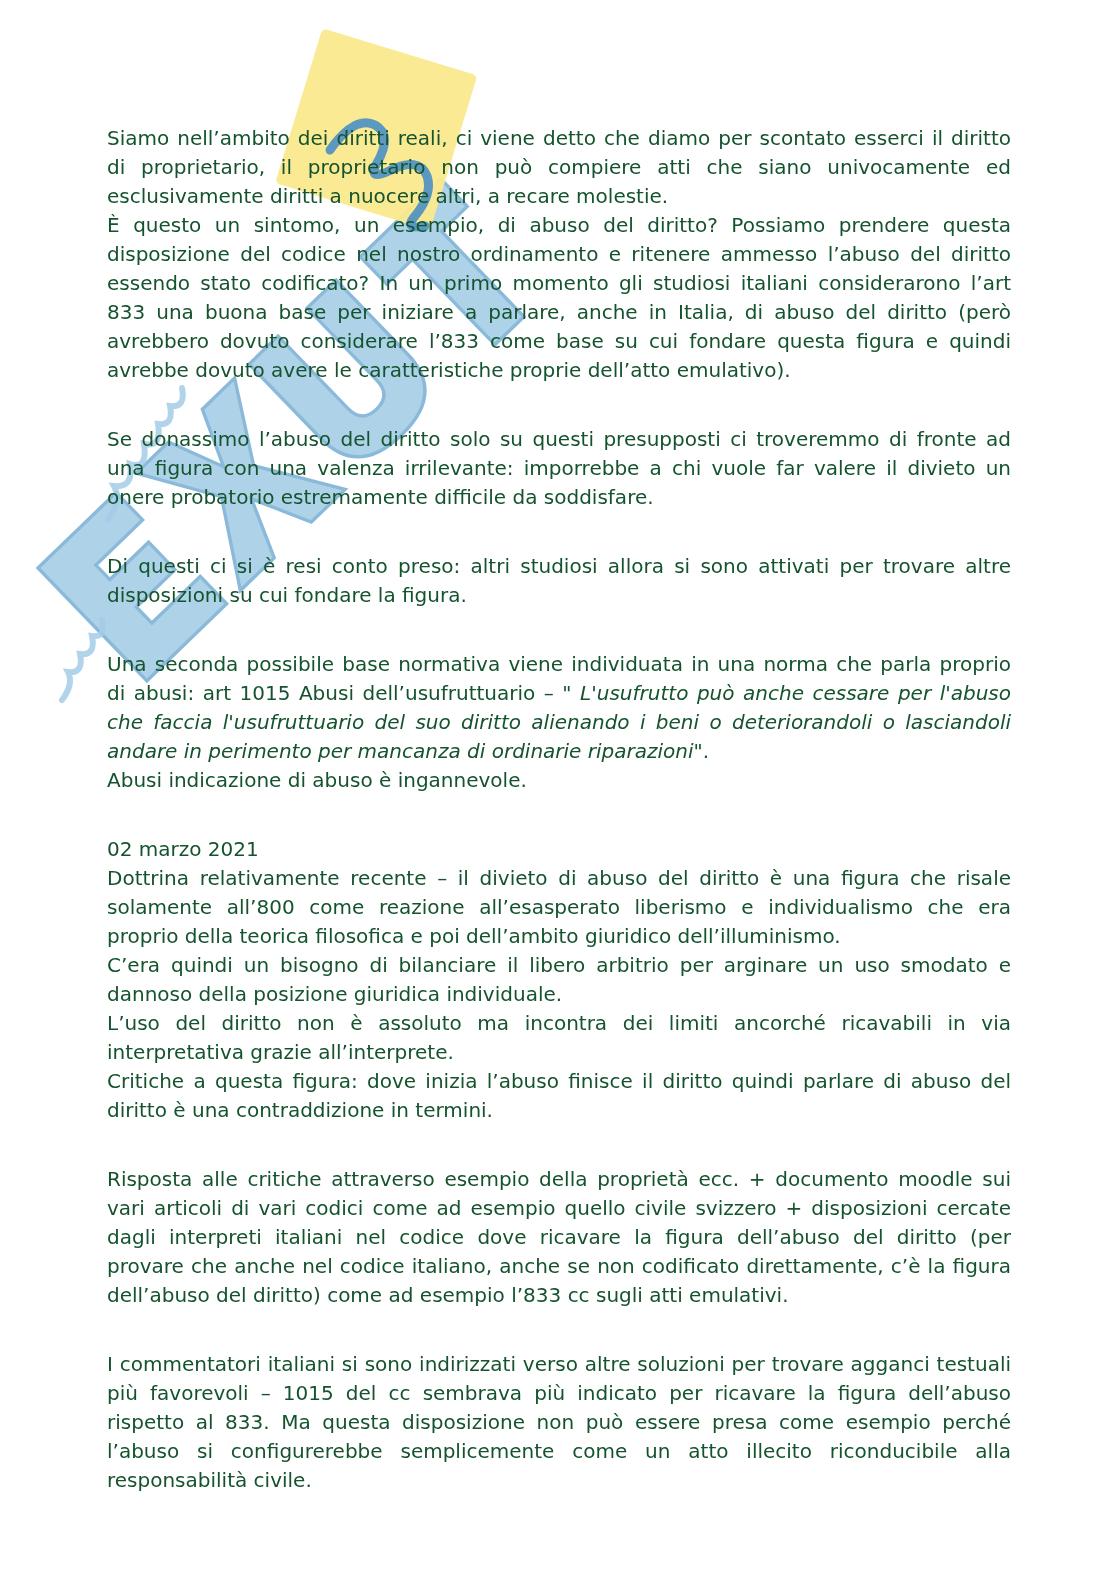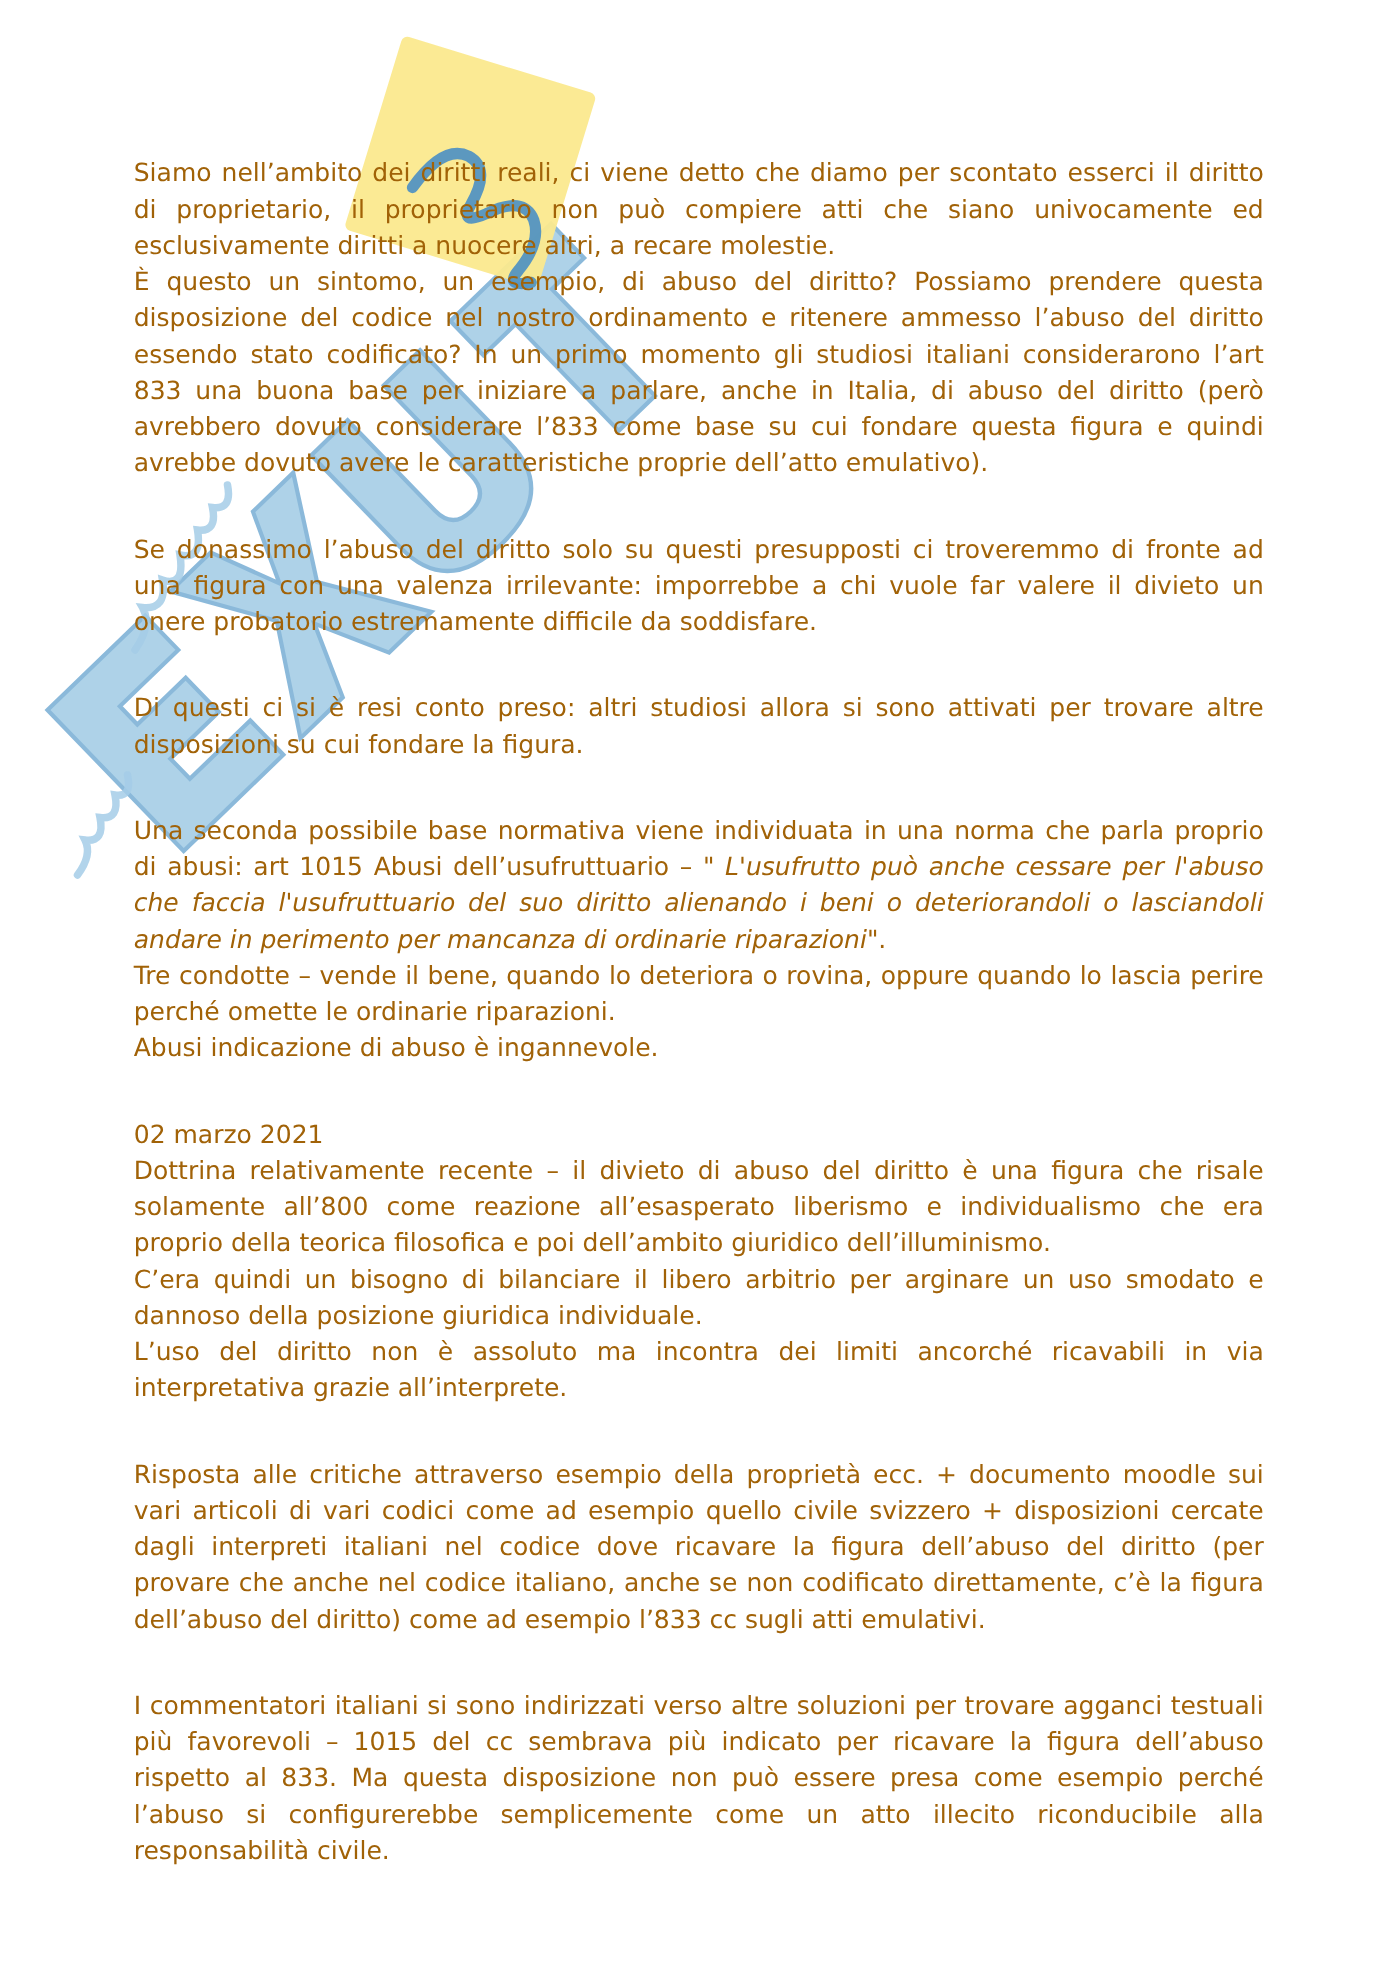--- a/index.html
+++ b/index.html
@@ -3,21 +3,21 @@
 <meta charset="utf-8">
 <style>
   html, body { margin: 0; padding: 0; background: #ffffff; }
   .page {
     position: relative;
     width: 1036px;
     height: 1579px;
     background: #ffffff;
     overflow: hidden;
     font-family: "DejaVu Sans", "Liberation Sans", sans-serif;
-    color: #a16207;
+    color: #14532d;
     padding-left: 44px;
   }
   .watermark {
     position: absolute;
     top: 0; left: 0;
     width: 560px; height: 780px;
     pointer-events: none;
     z-index: 1;
   }
   .content {
@@ -61,23 +61,23 @@
       </g>
     </svg>
   </div>
 
   <div class="content">
       <p class="para"><span>Siamo nell’ambito dei diritti reali, ci viene detto che diamo per scontato esserci il diritto di proprietario, il proprietario non può compiere atti che siano univocamente ed esclusivamente diritti a nuocere altri, a recare molestie.</span></p>
       <p class="para"><span>È questo un sintomo, un esempio, di abuso del diritto? Possiamo prendere questa disposizione del codice nel nostro ordinamento e ritenere ammesso l’abuso del diritto essendo stato codificato? In un primo momento gli studiosi italiani considerarono l’art 833 una buona base per iniziare a parlare, anche in Italia, di abuso del diritto (però avrebbero dovuto considerare l’833 come base su cui fondare questa figura e quindi avrebbe dovuto avere le caratteristiche proprie dell’atto emulativo).</span></p>
       <p class="para gap"><span>Se donassimo l’abuso del diritto solo su questi presupposti ci troveremmo di fronte ad una figura con una valenza irrilevante: imporrebbe a chi vuole far valere il divieto un onere probatorio estremamente difficile da soddisfare.</span></p>
       <p class="para gap"><span>Di questi ci si è resi conto preso: altri studiosi allora si sono attivati per trovare altre disposizioni su cui fondare la figura.</span></p>
       <p class="para gap"><span>Una seconda possibile base normativa viene individuata in una norma che parla proprio di abusi: art 1015 Abusi dell’usufruttuario – " </span><span class="it">L'usufrutto può anche cessare per l'abuso che faccia l'usufruttuario del suo diritto alienando i beni o deteriorandoli o lasciandoli andare in perimento per mancanza di ordinarie riparazioni</span><span>".</span></p>
-      <p class="para"><span>Tre condotte – vende il bene, quando lo deteriora o rovina, oppure quando lo lascia perire perché omette le ordinarie riparazioni.</span></p>
       <p class="para"><span>Abusi indicazione di abuso è ingannevole.</span></p>
       <p class="para gap right"><span>02 marzo 2021</span></p>
       <p class="para"><span>Dottrina relativamente recente – il divieto di abuso del diritto è una figura che risale solamente all’800 come reazione all’esasperato liberismo e individualismo che era proprio della teorica filosofica e poi dell’ambito giuridico dell’illuminismo.</span></p>
       <p class="para"><span>C’era quindi un bisogno di bilanciare il libero arbitrio per arginare un uso smodato e dannoso della posizione giuridica individuale.</span></p>
       <p class="para"><span>L’uso del diritto non è assoluto ma incontra dei limiti ancorché ricavabili in via interpretativa grazie all’interprete.</span></p>
+      <p class="para"><span>Critiche a questa figura: dove inizia l’abuso finisce il diritto quindi parlare di abuso del diritto è una contraddizione in termini.</span></p>
       <p class="para gap"><span>Risposta alle critiche attraverso esempio della proprietà ecc. + documento moodle sui vari articoli di vari codici come ad esempio quello civile svizzero + disposizioni cercate dagli interpreti italiani nel codice dove ricavare la figura dell’abuso del diritto (per provare che anche nel codice italiano, anche se non codificato direttamente, c’è la figura dell’abuso del diritto) come ad esempio l’833 cc sugli atti emulativi.</span></p>
       <p class="para gap"><span>I commentatori italiani si sono indirizzati verso altre soluzioni per trovare agganci testuali più favorevoli – 1015 del cc sembrava più indicato per ricavare la figura dell’abuso rispetto al 833. Ma questa disposizione non può essere presa come esempio perché l’abuso si configurerebbe semplicemente come un atto illecito riconducibile alla responsabilità civile.</span></p>
     </div>
 
 </div>
 
 </body></html>

